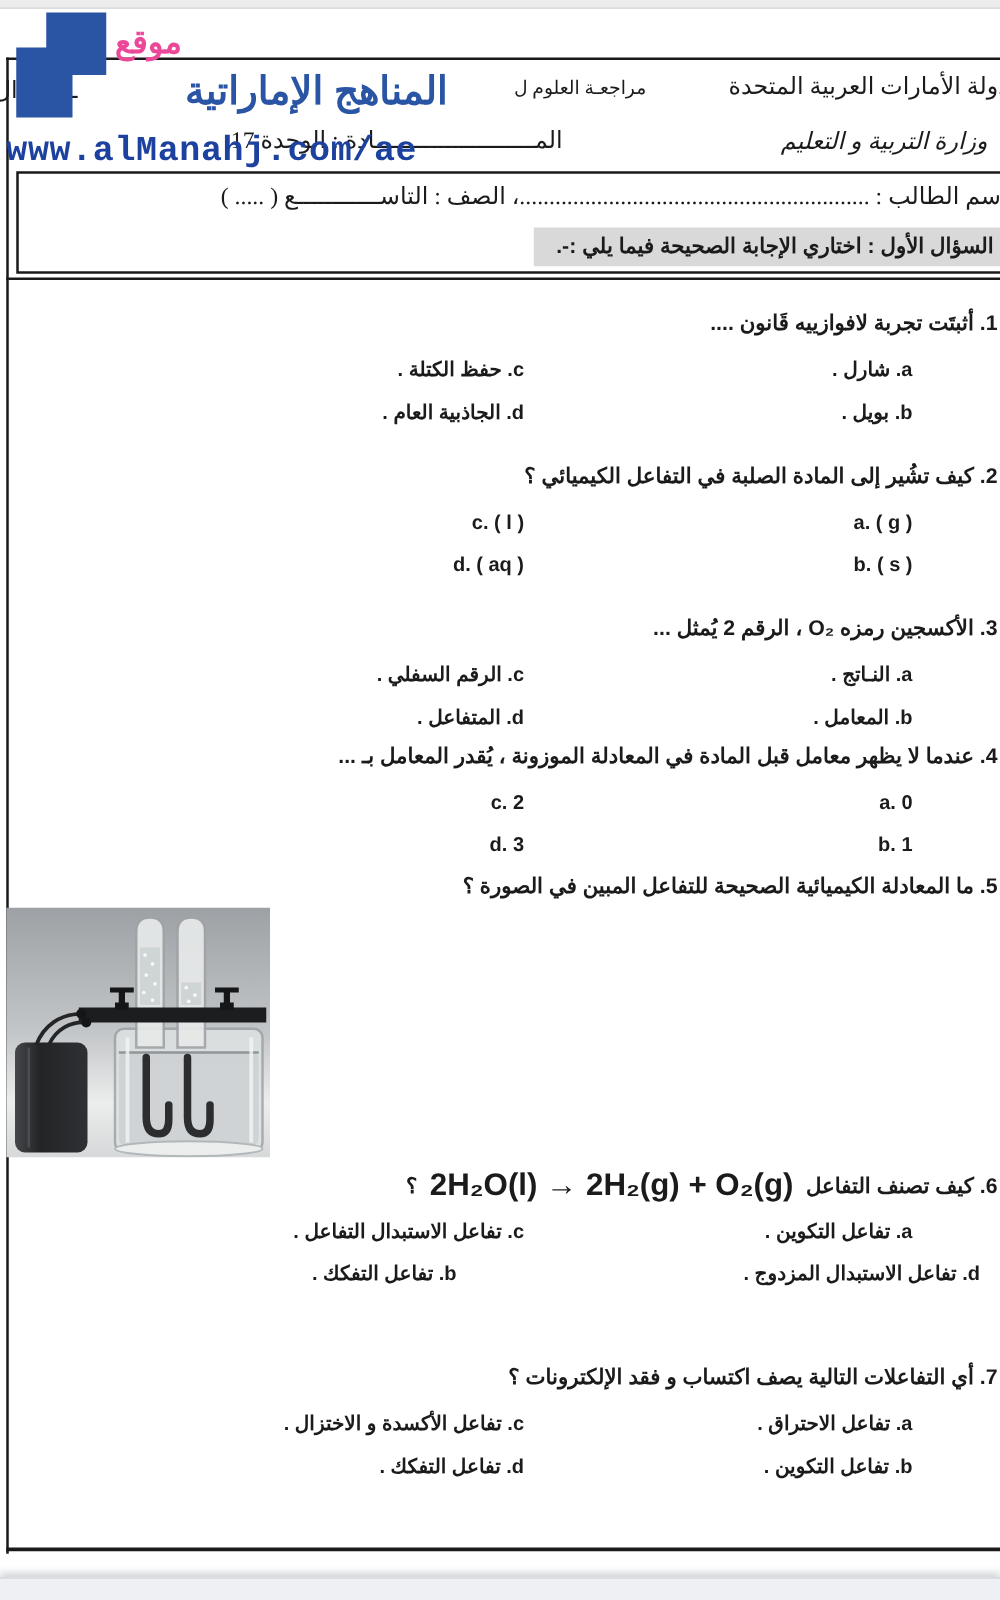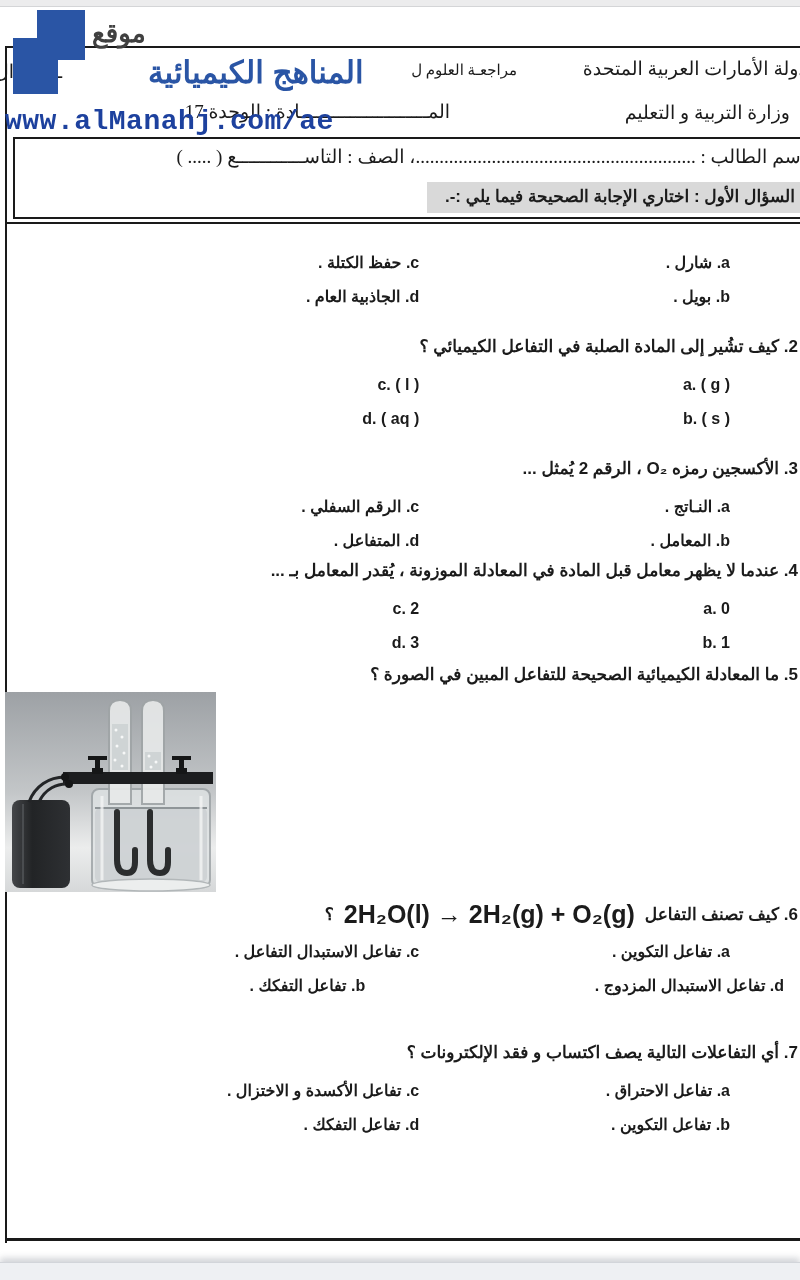--- a/index.html
+++ b/index.html
@@ -12,52 +12,52 @@
     background:#ececed; border-bottom:1px solid #d4d5d7; }
   .strip-bottom { position:absolute; bottom:0; left:0; width:800px; height:18px;
     background:#eef0f3; border-top:1px solid #d2d5da;
     box-shadow:0 -4px 6px rgba(110,115,128,.30); }
   .rule-top { position:absolute; left:5px; top:46px; width:795px; border-top:2px solid #1a1a1a; }
   .rule-left { position:absolute; left:5px; top:46px; height:1197px; border-left:2px solid #1a1a1a; }
 
   .hdr-country  { position:absolute; top:57px;  right:-7px; direction:rtl; white-space:nowrap;
                   font-family:"Liberation Serif", serif; font-size:19px; }
   .hdr-ministry { position:absolute; top:101px; right:10px; direction:rtl; white-space:nowrap;
-                  font-family:"Liberation Serif", serif; font-size:19px; }
+                  font-family:"Liberation Serif", serif; font-size:19px;font-style:italic; }
   .hdr-title-right { position:absolute; top:61px; right:283px; direction:rtl; white-space:nowrap;
                   font-family:Liberation Serif, serif; font-size:15px; }
   .hdr-title-left  { position:absolute; top:60px; left:-5px; direction:rtl; white-space:nowrap;
                   font-family:"Liberation Serif", serif; font-size:19px; }
   .hdr-subject  { position:absolute; top:100px; right:350px; direction:rtl; white-space:nowrap;
                   font-family:"Liberation Serif", serif; font-size:19px;margin-left:38px; }
 
   .wm-sq1 { position:absolute; left:37px; top:10px; width:48px; height:50px; background:#2a55a5; }
   .wm-sq2 { position:absolute; left:13px; top:38px; width:45px; height:56px; background:#2a55a5; }
-  .wm-word { position:absolute; left:92px; top:18px; color:#404040; font-weight:bold; font-size:26px; }
+  .wm-word { position:absolute; left:92px; top:18px; color:#ec4899; font-weight:bold; font-size:26px; }
   .wm-site { position:absolute; left:148px; top:54px; color:#2a55a5; font-weight:bold; font-size:31px; white-space:nowrap; }
   .wm-url  { position:absolute; left:5px; top:106px; color:#1d419e; font-weight:bold; font-size:28px;
              font-family:Liberation Mono, monospace; letter-spacing:.5px; }
 
   .student-box { position:absolute; left:13px; top:137px; width:797px; height:82px; border:2px solid #1a1a1a; }
   .student-name { position:absolute; top:6px; right:2px; direction:rtl; white-space:nowrap;
                   font-family:"Liberation Serif", serif; font-size:19px; }
   .section-head { position:absolute; top:43px; right:3px; direction:rtl; white-space:nowrap;
                   background:#d9d9d9; font-weight:bold; font-size:17px; padding:4px 10px 6px 18px; }
 
   .main-box { position:absolute; left:5px; top:222px; width:805px; height:1019px;
               border-top:2px solid #1a1a1a; border-bottom:3px solid #1a1a1a;
               direction:rtl; padding:0 12px 0 0; }
   .stem { font-weight:bold; font-size:17px; line-height:26px; }
   .opts { display:grid; grid-template-columns:46% 54%; line-height:34px;
           font-weight:bold; font-size:16px; margin-top:8px; }
   .opt { padding-right:68px; white-space:nowrap; }
   .opt-left { padding-right:14px; }
   .q1 { margin-top:22px; } .q2 { margin-top:20px; } .q3 { margin-top:20px; }
   .q4 { } .q5 { margin-top:2px;  } .q6 { margin-top:8px; }
-  .q7 { margin-top:37px; }
+  .q7 { margin-top:52px; }
 
   .q5-body { display:flex; direction:ltr; margin-top:4px; }
   .eqs { flex:1; padding:8px 0 0 55px; font-size:27px; font-weight:600;
          line-height:45px; direction:ltr; white-space:nowrap; }
   .photo { width:211px; height:200px; margin-right:79px; flex:0 0 auto; }
 
   .q6-row { display:flex; direction:rtl; align-items:center; gap:10px; }
   .q6-eq { direction:ltr; font-size:25px; font-weight:600; white-space:nowrap; }
   .q6-opts { margin-top:6px; }
 </style>
@@ -71,31 +71,32 @@
 
 <div class="hdr-country">دولة الأمارات العربية المتحدة</div>
 <div class="hdr-ministry">وزارة التربية و التعليم</div>
 <div class="hdr-title-right">مراجعـة العلوم ل</div>
 <div class="hdr-title-left">ـاسي ال</div>
 <div class="hdr-subject">المـــــــــــــــــــــــادة : الوحدة 17</div>
 
 <div class="wm-sq1"></div>
 <div class="wm-sq2"></div>
 <div class="wm-word">موقع</div>
-<div class="wm-site">المناهج الكيميائية</div>
+<div class="wm-site">المناهج الإماراتية</div>
 <div class="wm-url">www.alManahj.com/ae</div>
 
 <div class="student-box">
   <div class="student-name">اسم الطالب : ...........................................................، الصف : التاســــــــــــع ( ..... )</div>
   <div class="section-head">السؤال الأول :  اختاري الإجابة الصحيحة فيما يلي :-.</div>
 </div>
 
 <div class="main-box">
 
   <section class="q1">
+    <p class="stem">1. أثبتَت تجربة لافوازييه قَانون ....</p>
     <div class="opts">
       <div class="opt">a. شارل .</div>
       <div class="opt opt-left">c.  حفظ الكتلة  .</div>
       <div class="opt">b. بويل .</div>
       <div class="opt opt-left">d.  الجاذبية العام  .</div>
     </div>
   </section>
 
   <section class="q2">
     <p class="stem">2. كيف تشُير إلى المادة الصلبة في التفاعل الكيميائي ؟</p>

